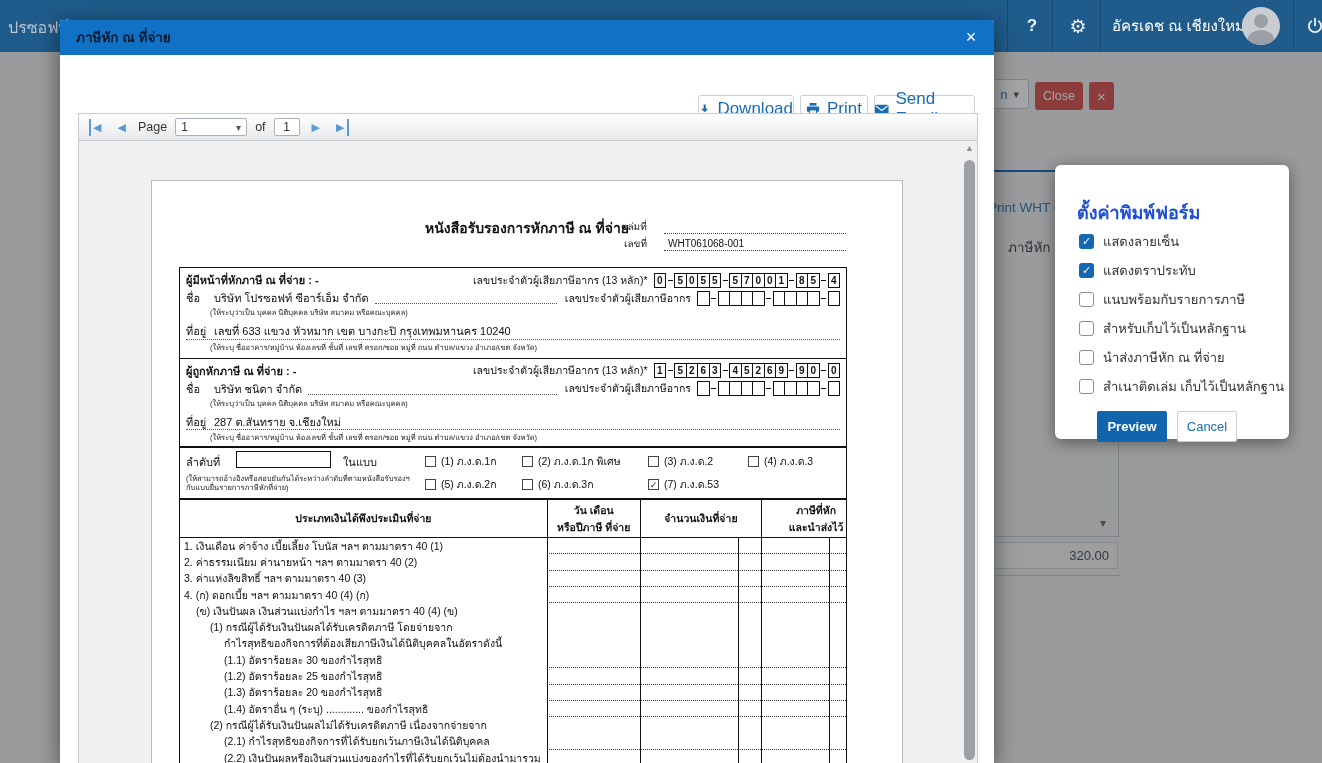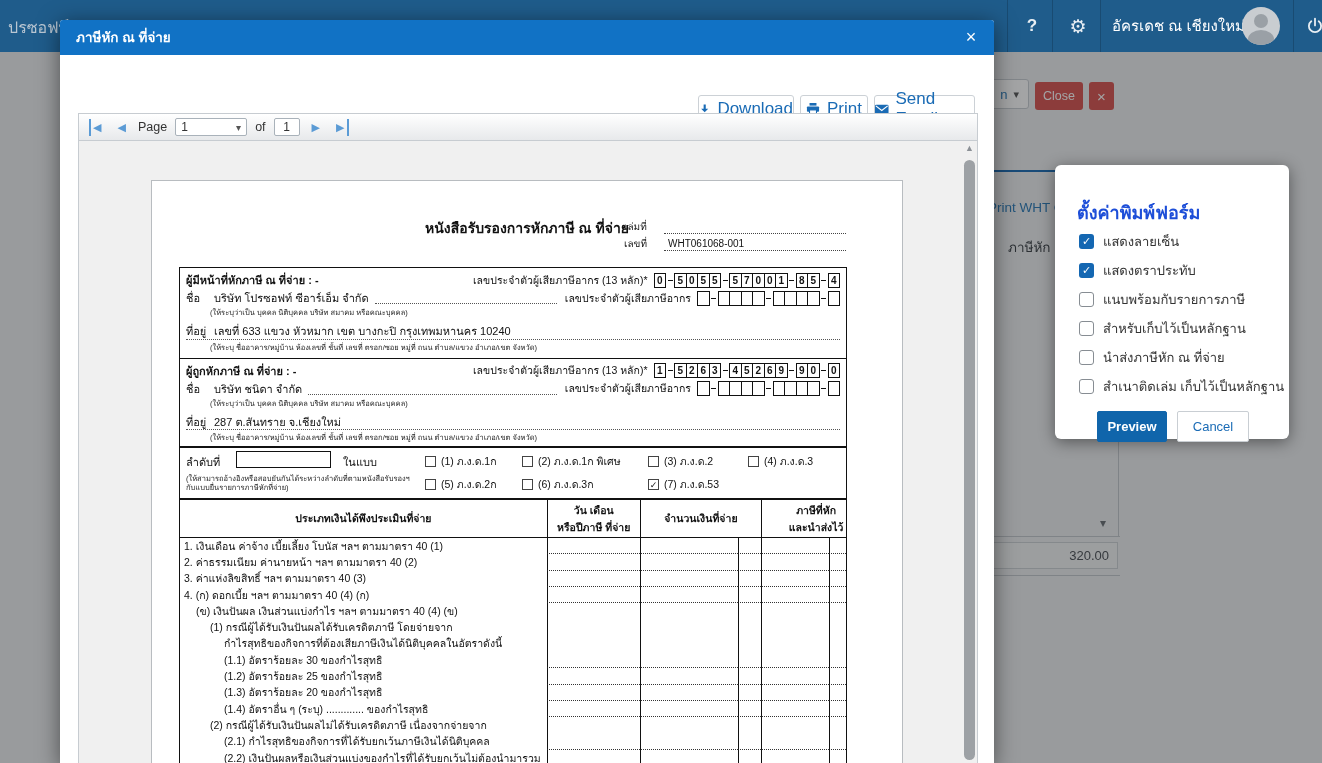--- a/index.html
+++ b/index.html
@@ -32,21 +32,21 @@
   #bg-hline1 { left:958px; top:536px; width:162px; height:1px; background:#c4c9cd; }
   #bg-vline { left:1118px; top:420px; width:1px; height:116px; background:#c4c9cd; }
   #bg-amtbox { left:958px; top:542px; width:160px; height:27px; background:#f4f5f6; border:1px solid #cdd2d6; font-size:13px; color:#4a4f54; display:flex; align-items:center; justify-content:flex-end; padding-right:8px; }
   #bg-hline2 { left:958px; top:575px; width:162px; height:1px; background:#c4c9cd; }
 
   #backdrop { left:0; top:52px; width:1322px; height:711px; background:rgba(25,27,29,0.40); z-index:5; }
 
   
   #modal { left:60px; top:20px; width:934px; height:745px; background:#fff; border-radius:3px; box-shadow:0 4px 22px rgba(0,0,0,0.5); z-index:10; }
   #modal-header { position:absolute; left:0; top:0; right:0; height:35px; background:#1172c5; border-radius:3px 3px 0 0; }
-  #modal-title { position:absolute; left:16px; top:0; line-height:35px; color:#ffffff; font-size:13.5px; font-weight:bold; }
+  #modal-title { position:absolute; left:16px; top:0; line-height:35px; color:#0f172a; font-size:13.5px; font-weight:bold; }
   #modal-close { position:absolute; right:12px; top:0; width:22px; line-height:35px; text-align:center; color:#fff; font-size:18px; cursor:pointer; }
 
   .tb-btn { position:absolute; top:75px; height:28px; border:1px solid #ccd1d6; border-radius:3px; background:#fff; color:#1a6bb5; font-size:17px; display:flex; align-items:center; justify-content:center; gap:7px; }
   #btn-download { left:638px; width:96px; }
   #btn-print { left:740px; width:68px; }
   #btn-send { left:814px; width:101px; }
   .tb-btn svg { display:block; }
 
   #preview-panel { position:absolute; left:18px; top:93px; width:900px; height:652px; border:1px solid #c7ccd1; background:#f0f0f0; }
   #pager { position:absolute; left:0; top:0; right:0; height:27px; background:linear-gradient(#ffffff,#e7e9eb); border-bottom:1px solid #c7ccd1; display:flex; align-items:center; padding-left:10px; gap:8px; font-size:12.5px; color:#333; }
@@ -117,21 +117,21 @@
   
   #popup { left:1055px; top:165px; width:234px; height:274px; background:#fff; border-radius:6px; box-shadow:0 3px 16px rgba(0,0,0,0.45); z-index:11; }
   #popup-title { position:absolute; left:22px; top:33px; font-size:18px; font-weight:bold; color:#1d4ed8; }
   #popup-opts { position:absolute; left:24px; top:62px; right:10px; }
   .p-opt { display:flex; align-items:center; gap:9px; height:29px; font-size:13px; color:#333; white-space:nowrap; }
   .p-cbx { width:15px; height:15px; border-radius:3px; flex:0 0 15px; }
   .p-cbx.on { background:#1467b2; color:#fff; font-size:11px; line-height:15px; text-align:center; }
   .p-cbx.off { background:#fff; border:1.5px solid #878d93; }
   #popup-btns { position:absolute; left:42px; top:246px; display:flex; gap:10px; }
   #btn-preview { width:70px; height:31px; background:#1065ab; color:#fff; font-weight:bold; font-size:13px; border:1px solid #1065ab; border-radius:2px; display:flex; align-items:center; justify-content:center; }
-  #btn-cancel { width:72px; height:31px; background:#fff; color:#1a6bb5; font-size:13px; border:1px solid #c9ced3; border-radius:2px; display:flex; align-items:center; justify-content:center; }
+  #btn-cancel { width:60px; height:31px; background:#fff; color:#1a6bb5; font-size:13px; border:1px solid #c9ced3; border-radius:2px; display:flex; align-items:center; justify-content:center; }
 </style>
 </head>
 <body>
 
 <div id="version-dd" class="abs bg-el">
   <span>n</span>
   <span class="cd">▾</span>
 </div>
 <div id="bg-close" class="abs bg-el">Close</div>
 <div id="bg-close-x" class="abs bg-el">×</div>

